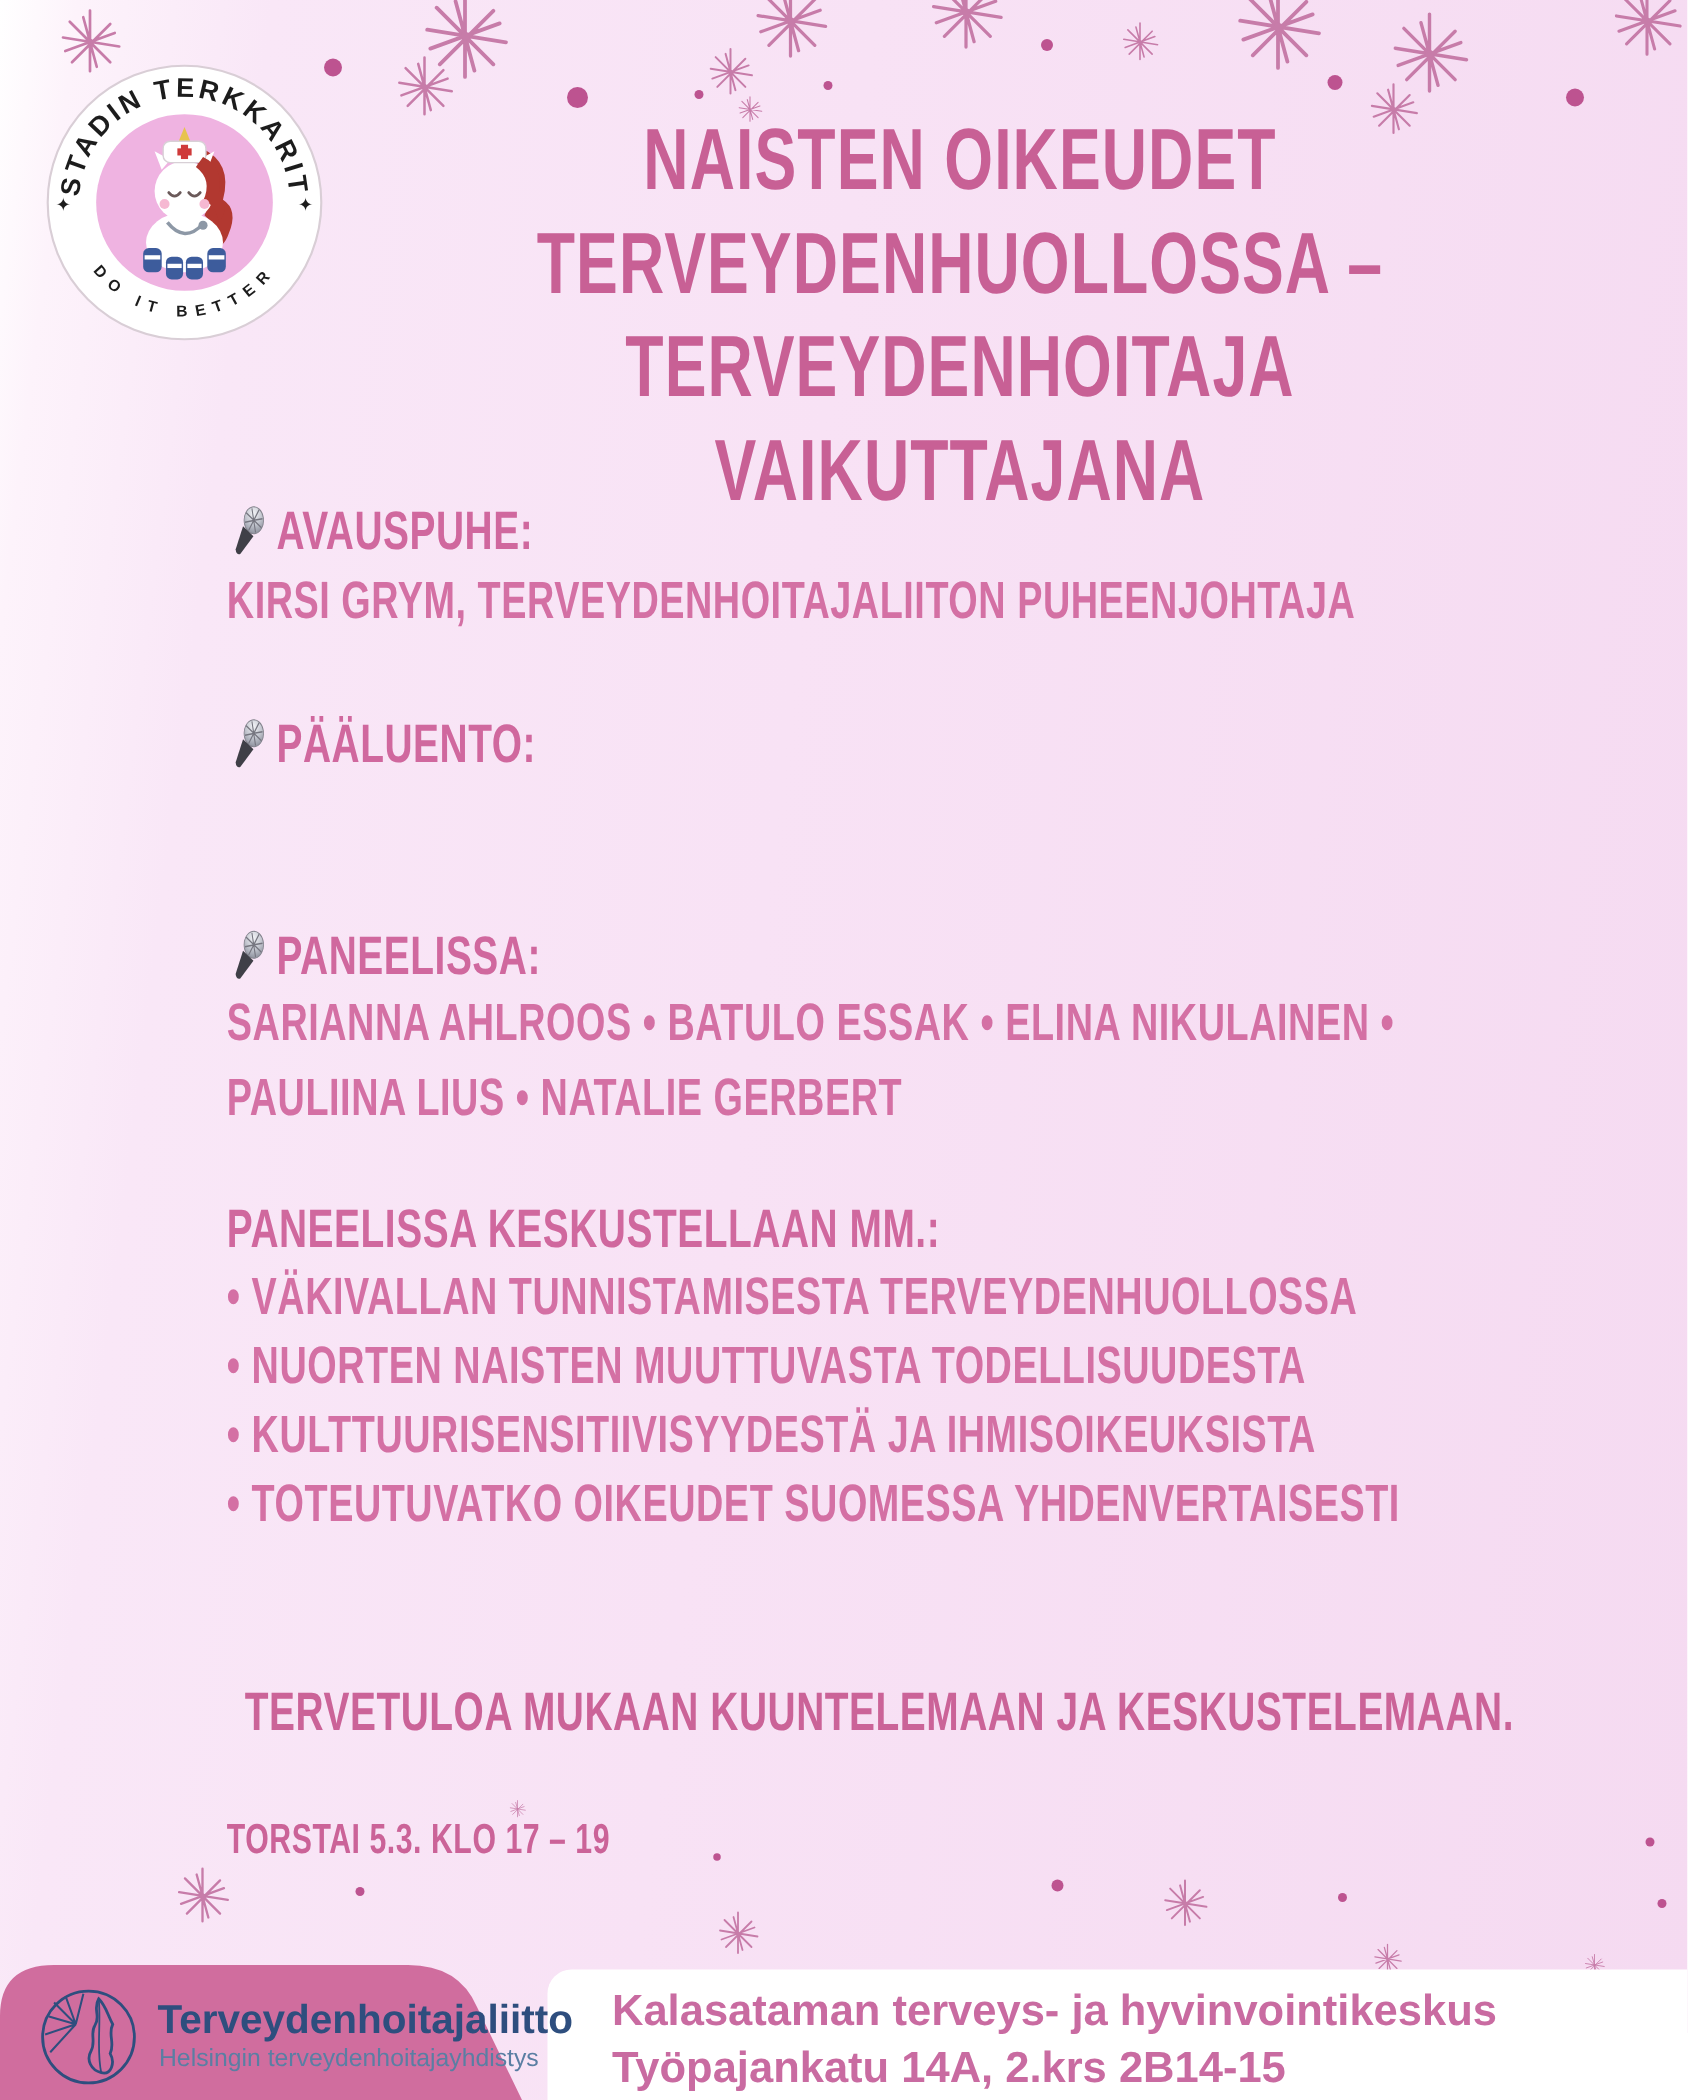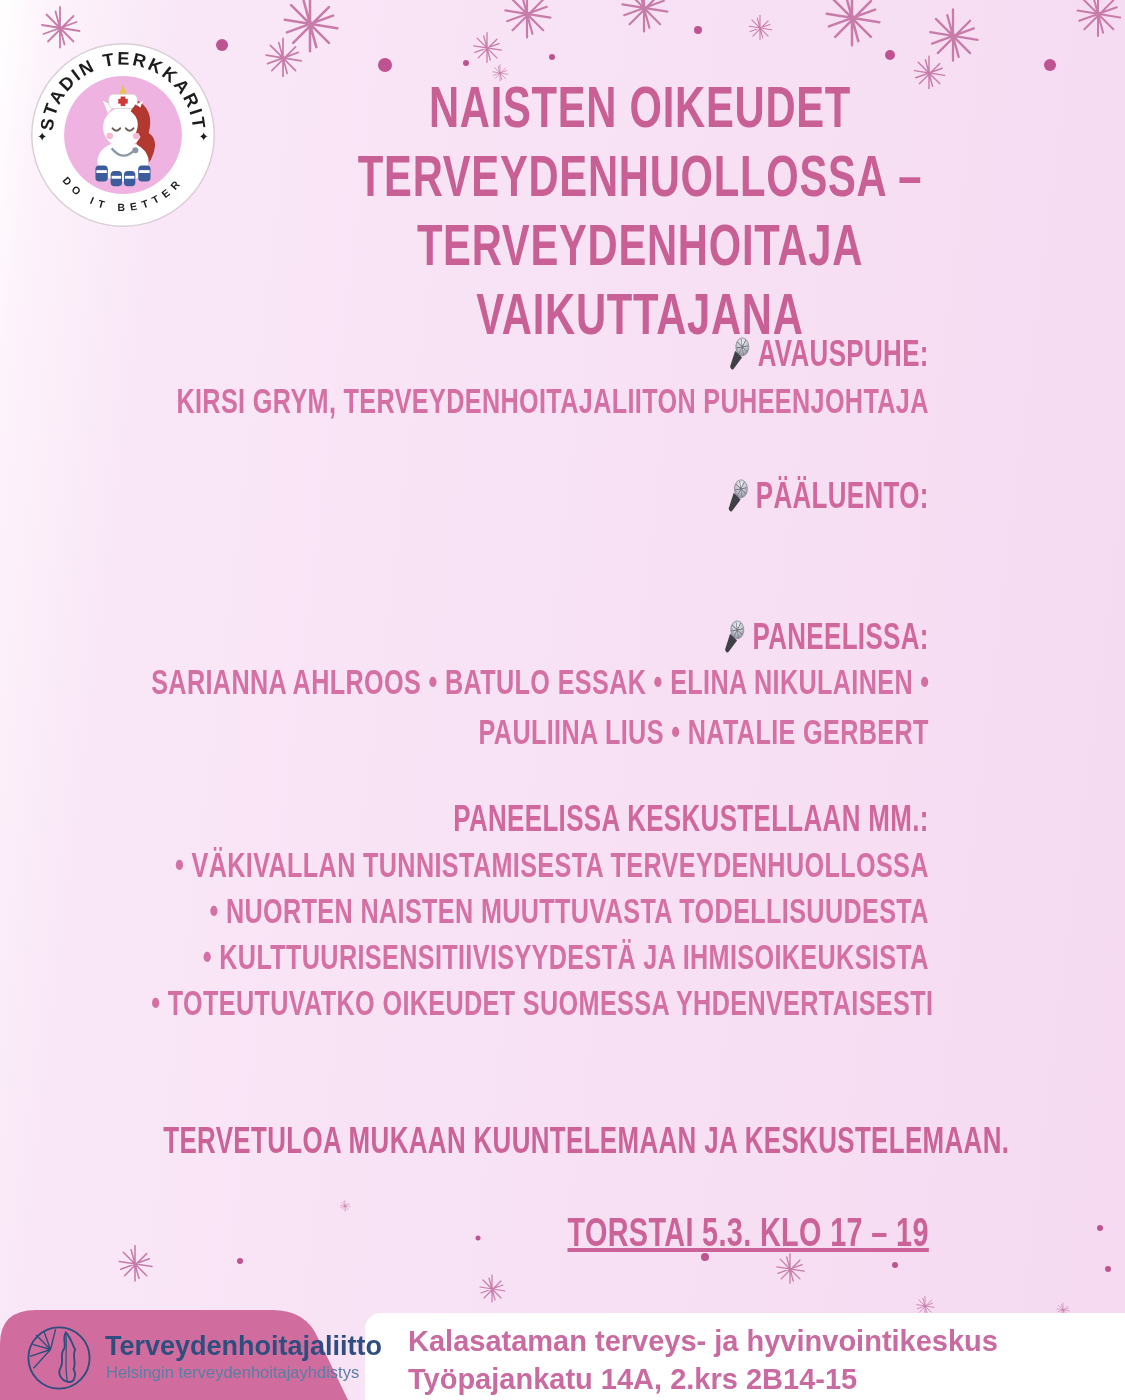--- a/index.html
+++ b/index.html
@@ -7,33 +7,33 @@
     position:relative;
     width:1125px;height:1400px;
     overflow:hidden;
     background:linear-gradient(97deg,#ffffff 0%,#fdf3fb 4%,#f9e7f7 14%,#f8e2f5 45%,#f5daf1 100%);
     font-family:"Liberation Sans",sans-serif;
   }
   svg{display:block;}
   .abs{position:absolute;}
   .line{
     position:absolute;left:0;width:1080px;
-    text-align:right;font-weight:bold;white-space:nowrap;
+    text-align:left;font-weight:bold;white-space:nowrap;
   }
   .cond{display:block;transform:scaleX(0.72);transform-origin:50% 50%;}
   .title-block{
     position:absolute;top:72px;left:140px;width:1000px;
     text-align:center;font-weight:bold;color:#c86095;
     font-size:58px;line-height:69px;letter-spacing:1px;
   }
   .sec-heading{font-size:36px;color:#d0689e;letter-spacing:0.5px;}
   .sec-text{font-size:35px;color:#d470a4;letter-spacing:0.5px;}
   .bullet{font-size:35px;color:#d470a4;letter-spacing:0.5px;}
   .welcome{font-size:36px;color:#cb6398;letter-spacing:0.5px;padding-left:12px;}
-  .datetime{font-size:40px;color:#cb6398;letter-spacing:0.5px;text-decoration:underline;}
+  .datetime{font-size:28px;color:#cb6398;letter-spacing:0.5px;}
   .mic{display:inline-block;width:40px;height:40px;vertical-align:-8px;margin-right:6px;}
   .venue-box{
     position:absolute;left:365px;top:1313px;width:760px;height:98px;
     background:#ffffff;border-radius:16px 0 0 0;
   }
   .venue-text{
     position:absolute;left:43px;top:9px;
     font-weight:bold;font-size:29px;line-height:38px;color:#c96ba1;white-space:nowrap;
   }
   .org-name{

